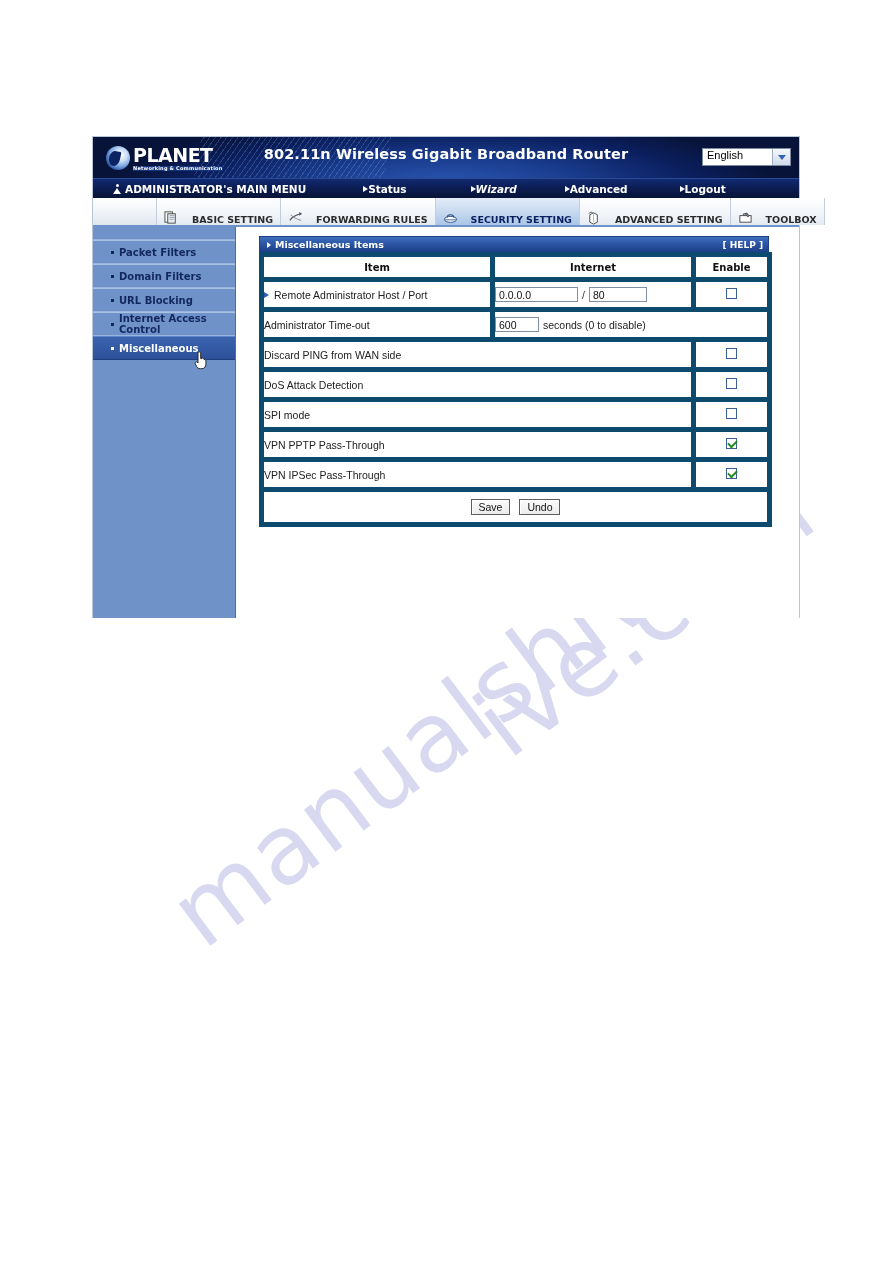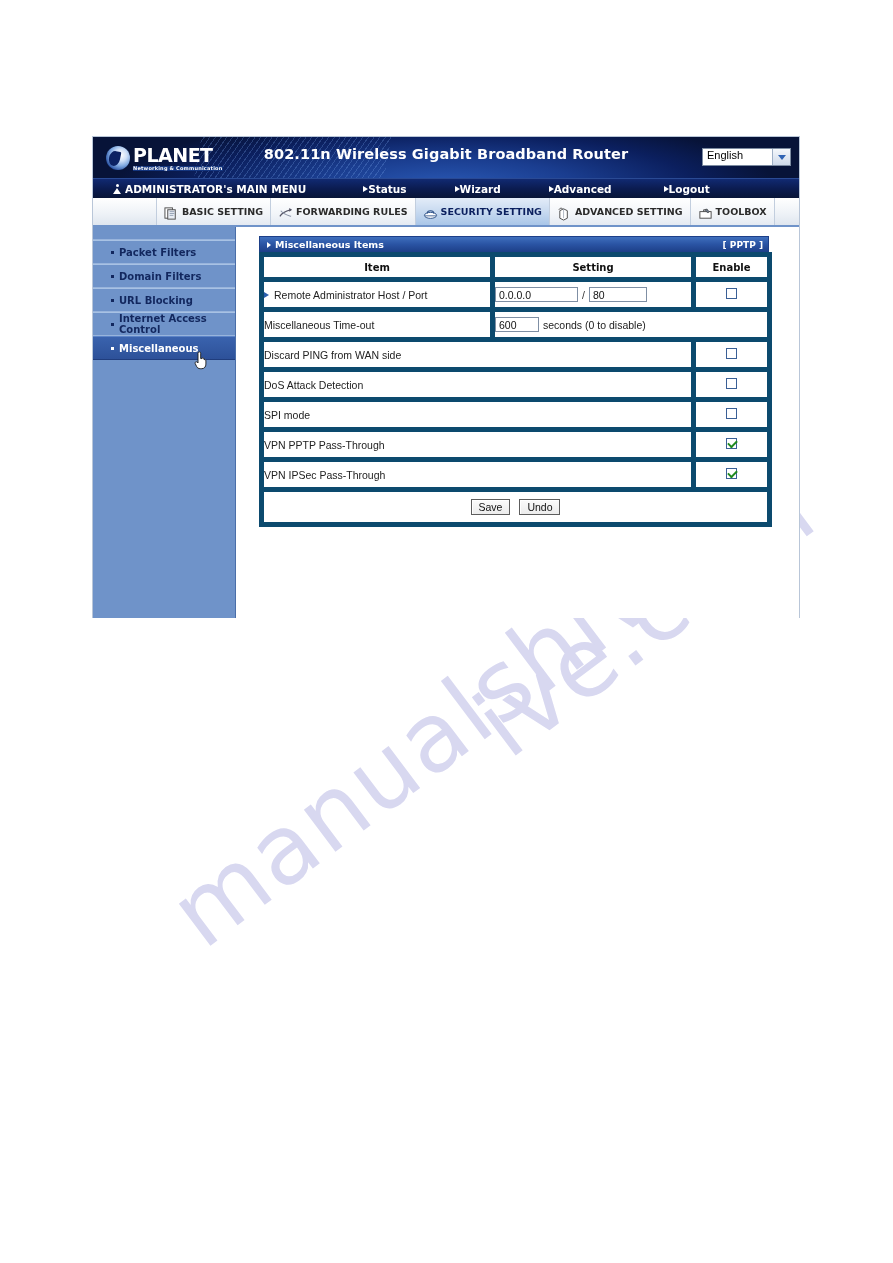--- a/index.html
+++ b/index.html
@@ -192,39 +192,39 @@
     display: flex; align-items: center; gap: 0;
     cursor: pointer;
   }
   .menu-link .arr {
     width: 0;height: 0;
     border-top: 3.5px solid transparent;
     border-bottom: 3.5px solid transparent;
     border-left: 5px solid #ffffff;
   }
   #ml-status  { margin-left: 57px; }
-  #ml-wizard  { margin-left: 48px; }
+  #ml-wizard  { margin-left: 64px; font-style: italic; }
   #ml-advanced{ margin-left: 48px; }
   #ml-logout  { margin-left: 52px; }
 
   
   #tabrow {
     height: 29px;
     background: linear-gradient(180deg,#ffffff 0%, #eef2f7 58%, #dfe6ef 100%);
     border-bottom: 2px solid #6f93c9;
     display: flex;
     align-items: stretch;
     padding-left: 63px;
     box-sizing: border-box;
   }
   .tab {
     display: flex;
-    align-items: flex-start;
-    gap: 3px;
-    padding: 8px 7px;
+    align-items: flex-end;
+    gap: 13px;
+    padding: 0 7px;
     border-left: 1px solid #c2cede;
     border-right: 1px solid #c2cede;
     margin-right: -1px;
     font-family: "DejaVu Sans", sans-serif;
     font-weight: bold;
     font-size: 9.5px;
     color: #2b2b2b;
     cursor: pointer;
     background: linear-gradient(180deg,#ffffff 0%, #f2f5f9 60%, #e4eaf2 100%);
     white-space: nowrap;
@@ -567,33 +567,33 @@
     </div>
 
     <div id="content">
       <div id="panel">
 
         <div id="panel-head">
           <div id="panel-title-wrap">
             <span class="arr"></span>
             <span id="panel-title">Miscellaneous Items</span>
           </div>
-          <span id="help-link">[ PPTP ]</span>
+          <span id="help-link">[ HELP ]</span>
         </div>
 
         <table id="misc-table">
           <colgroup>
             <col class="col-item">
               <col class="col-setting">
               <col class="col-enable">
           </colgroup>
           <thead>
             <tr>
               <th>Item</th>
-              <th>Setting</th>
+              <th>Internet</th>
               <th>Enable</th>
             </tr>
           </thead>
           <tbody>
 
             <tr>
               <td class="item-cell">
                 <span class="rowarr"></span><span>Remote Administrator Host / Port</span>
               </td>
               <td class="setting-cell">
@@ -603,21 +603,21 @@
                   <span class="txtbox w-port">80</span>
                 </div>
               </td>
               <td class="enable-cell">
                 <span class="chk"></span>
               </td>
             </tr>
 
             <tr>
               <td class="item-cell">
-                <span>Miscellaneous Time-out</span>
+                <span>Administrator Time-out</span>
               </td>
               <td class="setting-cell" colspan="2">
                 <div class="inline-row">
                   <span class="txtbox w-timeout">600</span>
                   <span class="hint">seconds (0 to disable)</span>
                 </div>
               </td>
             </tr>
 
             <tr>

